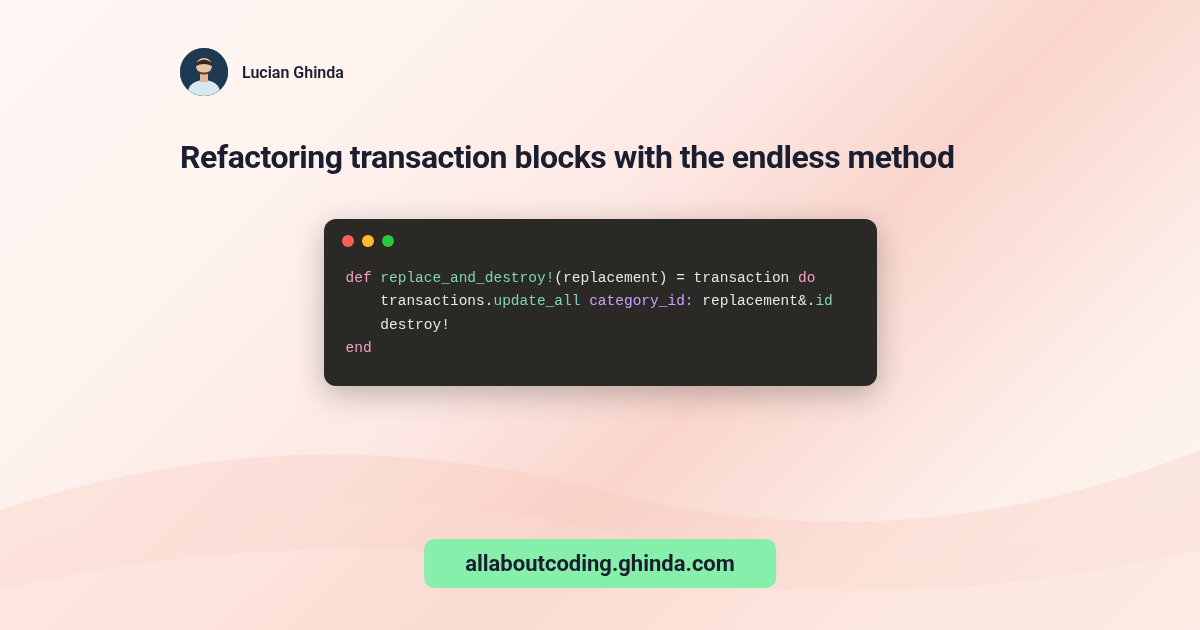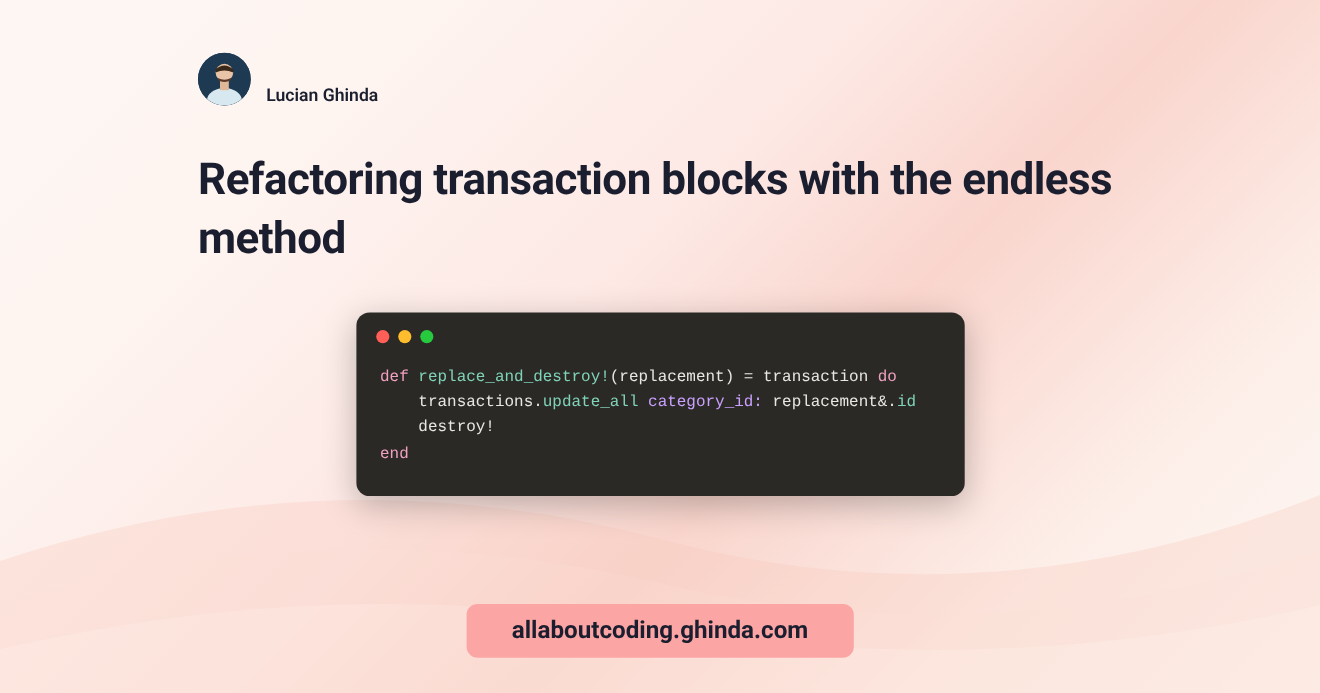--- a/index.html
+++ b/index.html
@@ -28,21 +28,21 @@
     }
 
     .content {
       position: relative;
       padding: 48px 180px 0 180px;
       z-index: 2;
     }
 
     .author-row {
       display: flex;
-      align-items: flex-end;
+      align-items: center;
       gap: 14px;
       margin-bottom: 40px;
     }
 
     .avatar {
       width: 48px;
       height: 48px;
       border-radius: 50%;
       background: linear-gradient(135deg, #2a4a6e 0%, #1a2f45 100%);
       position: relative;
@@ -59,21 +59,21 @@
       height: 100%;
     }
 
     .author-name {
       font-size: 16px;
       font-weight: 600;
       color: #1a1e2e;
     }
 
     .title {
-      font-size: 40px;
+      font-size: 32px;
       font-weight: 700;
       color: #1a1e2e;
       line-height: 1.35;
       letter-spacing: -0.5px;
       margin-bottom: 40px;
     }
 
     .code-block {
       background: #2b2925;
       border-radius: 12px;
@@ -111,24 +111,24 @@
     .tok-kw { color: #f0a0c0; }
     .tok-method { color: #7fd3b8; }
     .tok-punct { color: #e8e6e3; }
     .tok-param { color: #e8e6e3; }
     .tok-call { color: #7fd3b8; }
     .tok-sym { color: #c9a0ff; }
     .tok-op { color: #e8e6e3; }
 
     .domain-badge {
       position: absolute;
-      bottom: 32px;
+      bottom: 42px;
       left: 50%;
       transform: translateX(-50%);
-      background: #fca5a5;
+      background: #86efac;
       color: #1a1e2e;
       font-weight: 700;
       font-size: 22px;
       padding: 12px 41px;
       border-radius: 10px;
       z-index: 2;
     }
   </style>
 </head>
 <body>

